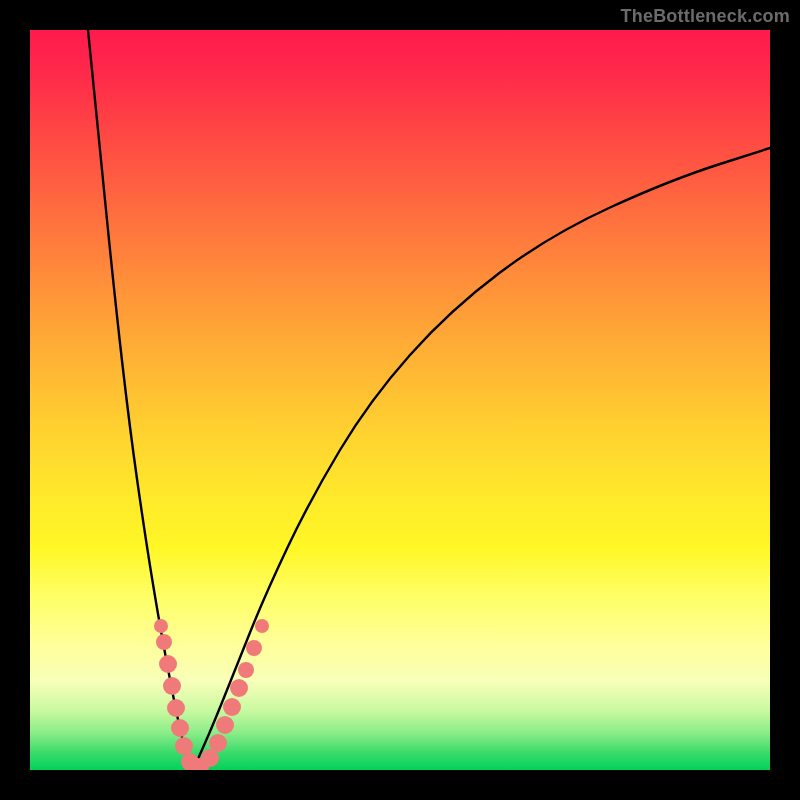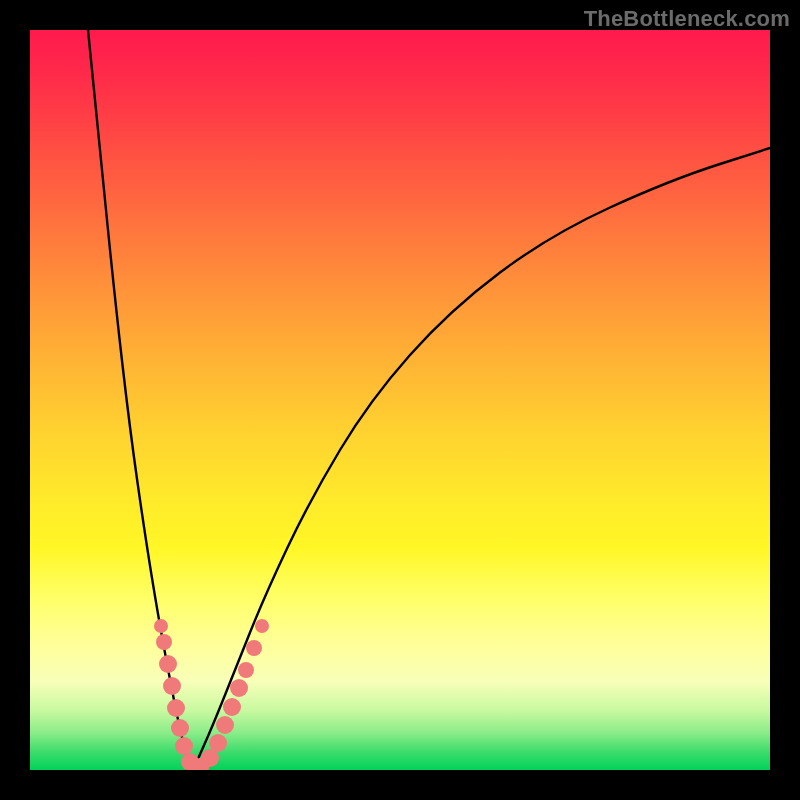--- a/index.html
+++ b/index.html
@@ -42,21 +42,21 @@
       #8aec88 95%,
       #3fdc6c 97.5%,
       #00d25a 100%
     );
   }
   .watermark {
     position: absolute;
     top: 6px;
     right: 10px;
     font-family: Arial, Helvetica, sans-serif;
-    font-size: 22px;
+    font-size: 18px;
     font-weight: 600;
     color: #6b6b6b;
     letter-spacing: 0.2px;
     user-select: none;
   }
   svg.curves {
     position: absolute;
     left: 0;
     top: 0;
     width: 740px;

